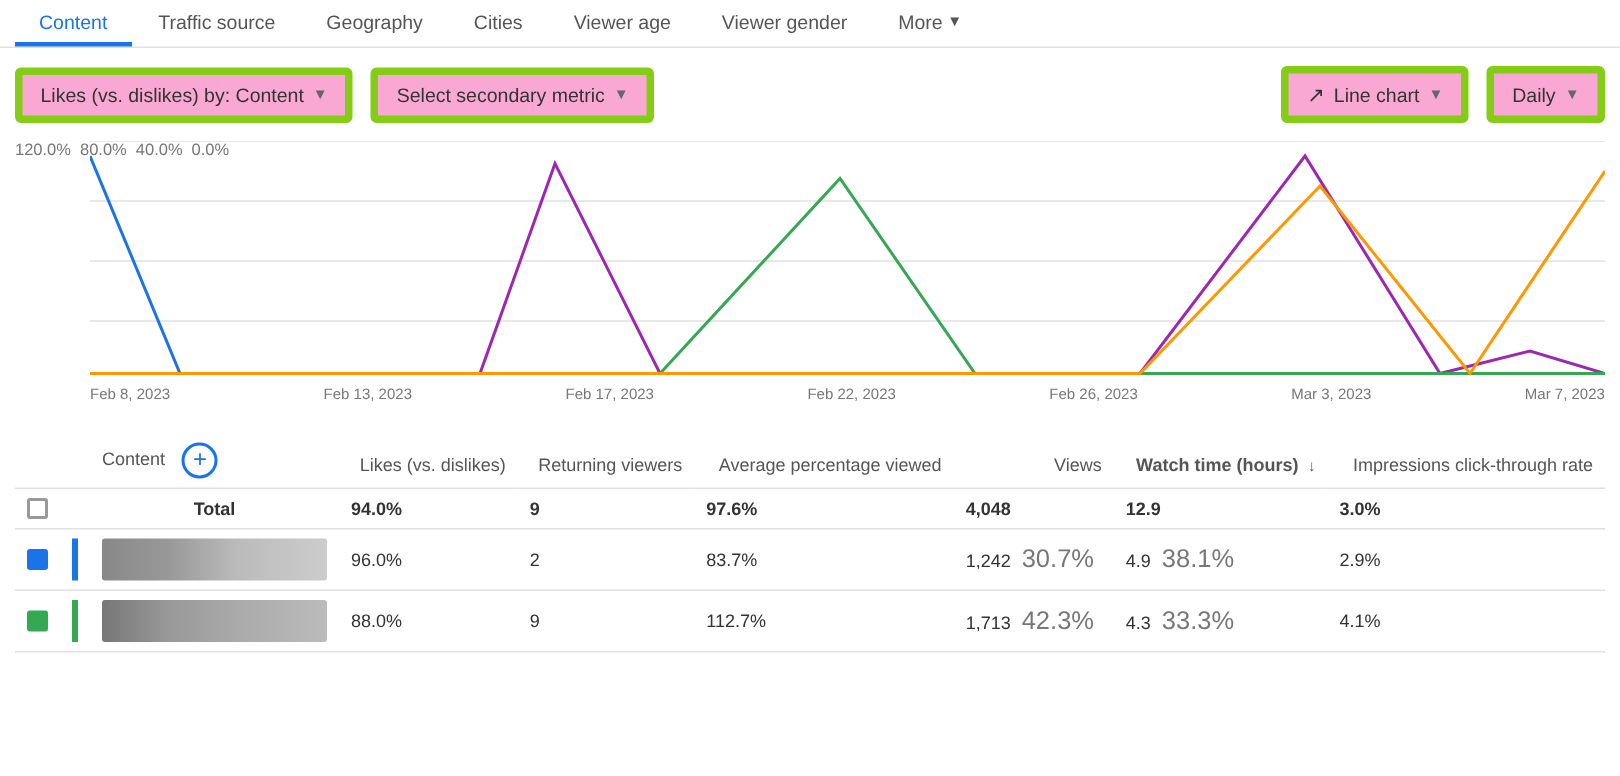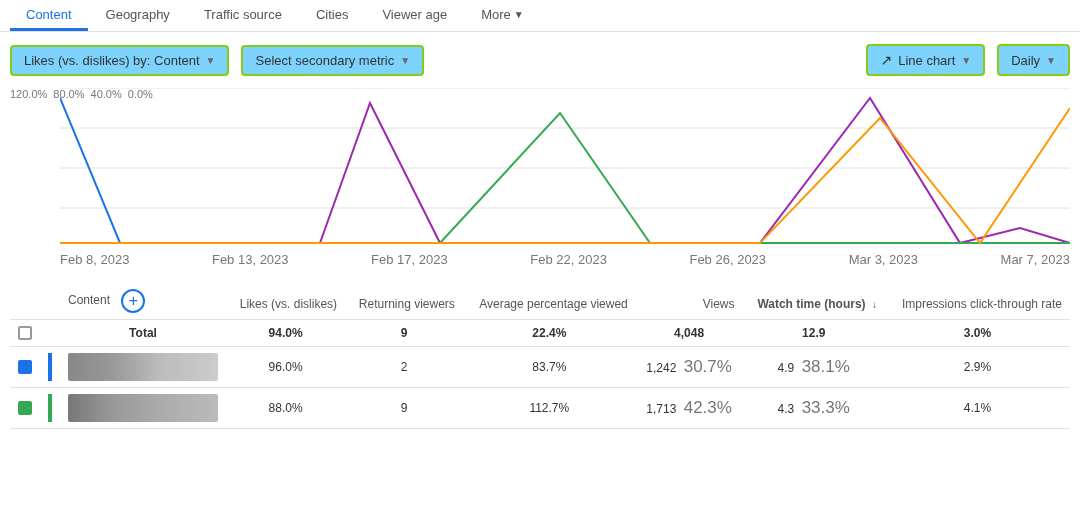--- a/index.html
+++ b/index.html
@@ -16,46 +16,46 @@
       display: flex; align-items: center; gap: 4px;
     }
     .nav-tab.active { color: #1a73e8; border-bottom: 3px solid #1a73e8; font-weight: 500; }
 
     
     .toolbar {
       display: flex; align-items: center; padding: 12px 10px; gap: 12px;
     }
     .dropdown-btn {
       display: flex; align-items: center; gap: 6px; padding: 6px 12px;
-      border: 2px solid #84cc16; border-radius: 4px; cursor: pointer;
-      font-size: 13px; color: #333; background: #7dd3fc; white-space: nowrap;
+      border: 5px solid #84cc16; border-radius: 4px; cursor: pointer;
+      font-size: 13px; color: #333; background: #f9a8d4; white-space: nowrap;
     }
     .dropdown-arrow { font-size: 10px; color: #666; }
     .toolbar-right { margin-left: auto; display: flex; gap: 12px; }
 
     
     .chart-container {
       padding: 0 10px; height: 195px; position: relative;
     }
     .chart-inner { position: relative; width: 100%; height: 160px; }
     .y-axis { position: absolute; left: 0; top: 0; height: 100%; width: 50px; display: flex; flex-direction: row; justify-content: space-between; }
     .y-label { font-size: 11px; color: #777; text-align: right; padding-right: 6px; }
     .chart-area { position: absolute; left: 50px; right: 0; top: 0; height: 100%; }
     .x-labels { display: flex; justify-content: space-between; padding-left: 50px; margin-top: 4px; }
-    .x-label { font-size: 13px; color: #777; }
+    .x-label { font-size: 10px; color: #777; }
 
     
     .table-section { padding: 0 10px; }
     table { width: 100%; border-collapse: collapse; font-size: 12px; }
     th {
       text-align: right; padding: 6px 8px; font-weight: 400; color: #555;
       border-bottom: 1px solid #e0e0e0; vertical-align: bottom; line-height: 1.3;
     }
     th.left-align { text-align: left; }
-    td { padding: 6px 8px; text-align: center; border-bottom: 1px solid #e0e0e0; vertical-align: middle; }
+    td { padding: 6px 8px; text-align: left; border-bottom: 1px solid #e0e0e0; vertical-align: middle; }
     td.left-align { text-align: center; }
     .bold { font-weight: 700; }
     .sort-icon { font-size: 10px; margin-left: 3px; }
     .checkbox-cell { width: 30px; text-align: center; }
     .color-bar-cell { width: 20px; padding: 0; }
     .color-bar { width: 4px; height: 28px; margin: 0 auto; }
     .thumb-cell { width: 160px; }
     .thumb-placeholder { width: 150px; height: 28px; background: linear-gradient(90deg, #888 0%, #aaa 33%, #bbb 66%, #ccc 100%); border-radius: 2px; }
     .sub-val { font-size: 17px; color: #777; margin-left: 4px; }
     .add-btn { width: 24px; height: 24px; border-radius: 50%; border: 2px solid #1a73e8; color: #1a73e8; background: #fff; cursor: pointer; font-size: 16px; display: flex; align-items: center; justify-content: center; }
@@ -64,30 +64,33 @@
     .checkbox.green { border-color: #34a853; background: #34a853; }
   </style>
 </head>
 <body>
 
 <div class="nav-tabs">
   <div class="nav-tab active">
     <span>Content</span>
   </div>
   <div class="nav-tab">
+    <span>Traffic source</span>
+  </div>
+  <div class="nav-tab">
     <span>Geography</span>
   </div>
   <div class="nav-tab">
-    <span>Traffic source</span>
-  </div>
-  <div class="nav-tab">
     <span>Cities</span>
   </div>
   <div class="nav-tab">
     <span>Viewer age</span>
+  </div>
+  <div class="nav-tab">
+    <span>Viewer gender</span>
   </div>
   <div class="nav-tab" style="gap:3px;justify-content:center;">
     <span>More</span>
     <span style="font-size:10px;">▼</span>
   </div>
 </div>
 
 <div class="toolbar">
   <button class="dropdown-btn">
     <span>Likes (vs. dislikes) by: Content</span>
@@ -189,21 +192,21 @@
       <tr>
         <td class="checkbox-cell">
           <div class="checkbox"></div>
         </td>
         <td class="color-bar-cell"></td>
         <td class="left-align">
           <span class="bold">Total</span>
         </td>
         <td class="bold">94.0%</td>
         <td class="bold">9</td>
-        <td class="bold">22.4%</td>
+        <td class="bold">97.6%</td>
         <td class="bold">4,048</td>
         <td class="bold">12.9</td>
         <td class="bold">3.0%</td>
       </tr>
 
       <tr>
         <td class="checkbox-cell">
           <div class="checkbox blue"></div>
         </td>
         <td class="color-bar-cell">

